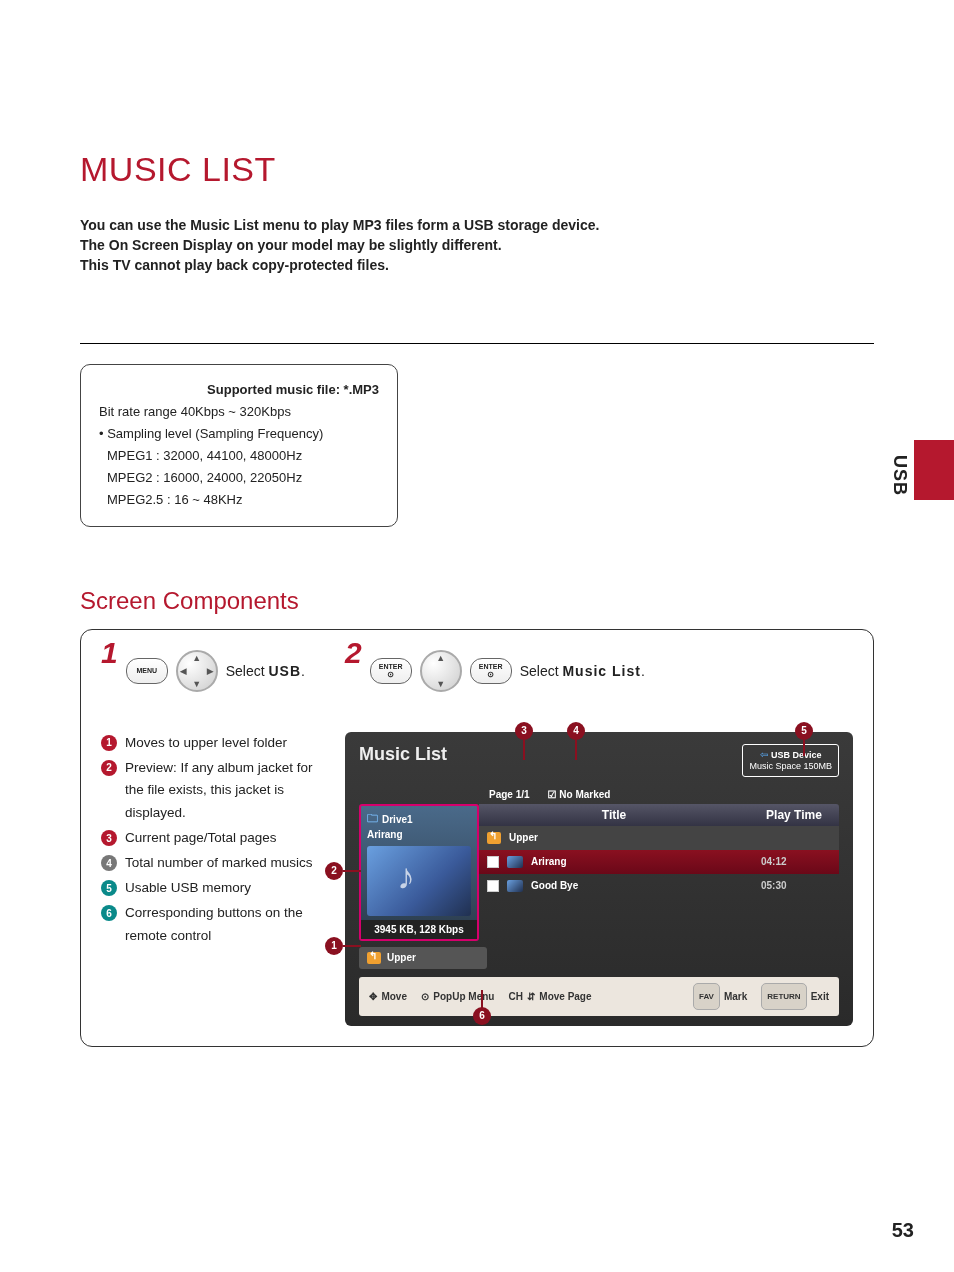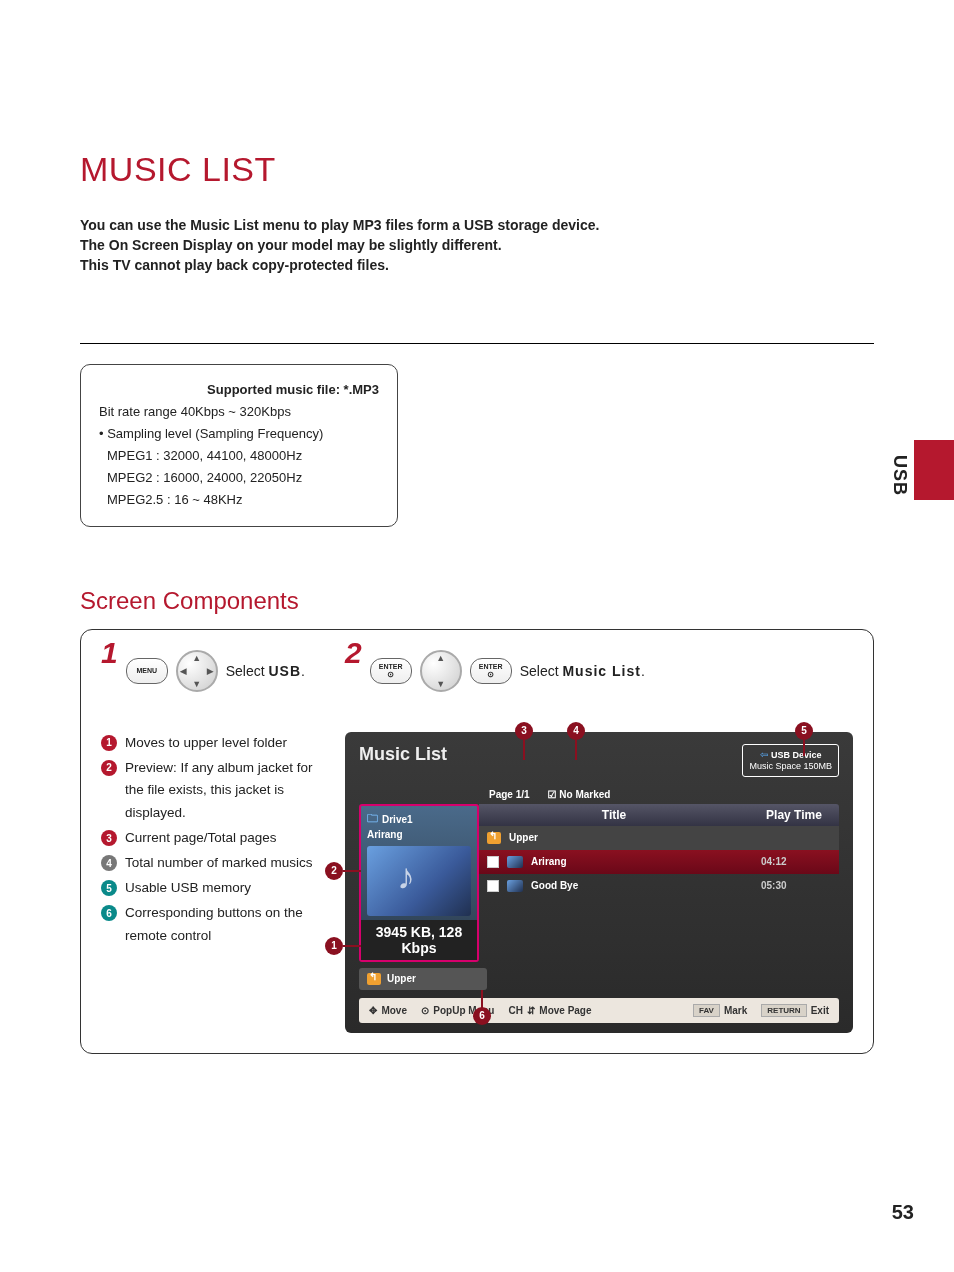--- a/index.html
+++ b/index.html
@@ -252,21 +252,21 @@
   }
   .album-art::after{
     content:"♪";
     position:absolute;
     font-size:36px;
     color:rgba(255,255,255,.7);
     left:30px;top:10px;
   }
   .lp-meta{
     background:#222;
-    font-size:14px;
+    font-size:10px;
     font-weight:700;
     text-align:center;
     padding:4px 0;
     margin:4px -6px -2px -6px;
   }
   .right-panel{
     flex:1;
     display:flex;
     flex-direction:column;
   }
@@ -327,28 +327,28 @@
     align-items:center;
     gap:14px;
     padding:6px 10px;
     border-radius:3px;
     margin-top:8px;
   }
   .footer-bar .grp{display:flex;align-items:center;gap:4px;}
   .key{
     background:#d8d2c8;
     border:1px solid #aaa;
-    border-radius:0;
-    padding:1px 5px;
+    border-radius:5px;
+    padding:8px 5px;
     font-size:8px;
   }
   .page-num{
     position:absolute;
     right:40px;
-    bottom:48px;
+    bottom:30px;
     font-size:20px;
     font-weight:700;
   }
 </style>
 </head>
 <body>
 
 <div class="page">
 
   <div class="title">MUSIC LIST</div>

